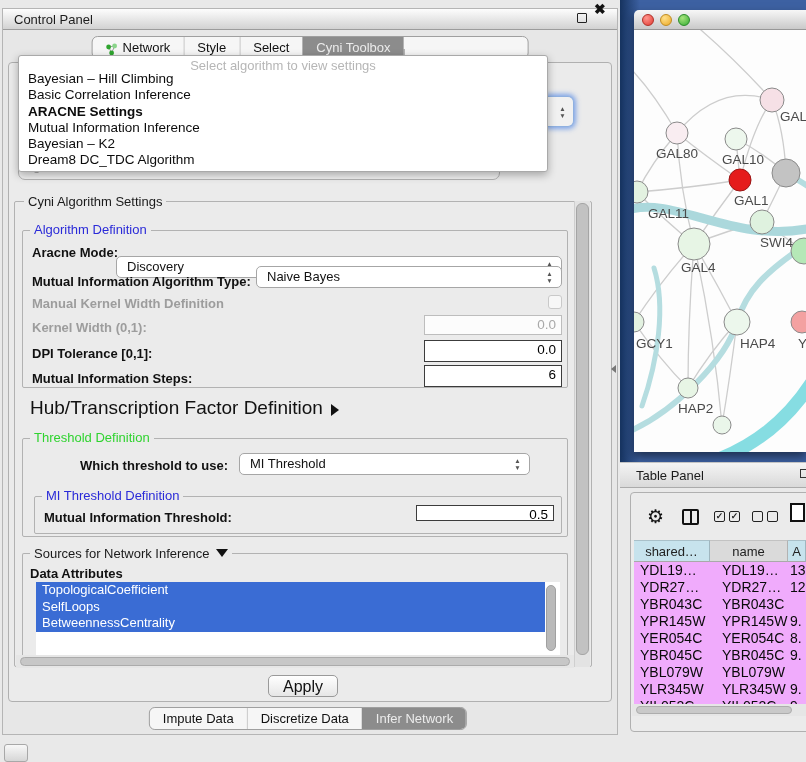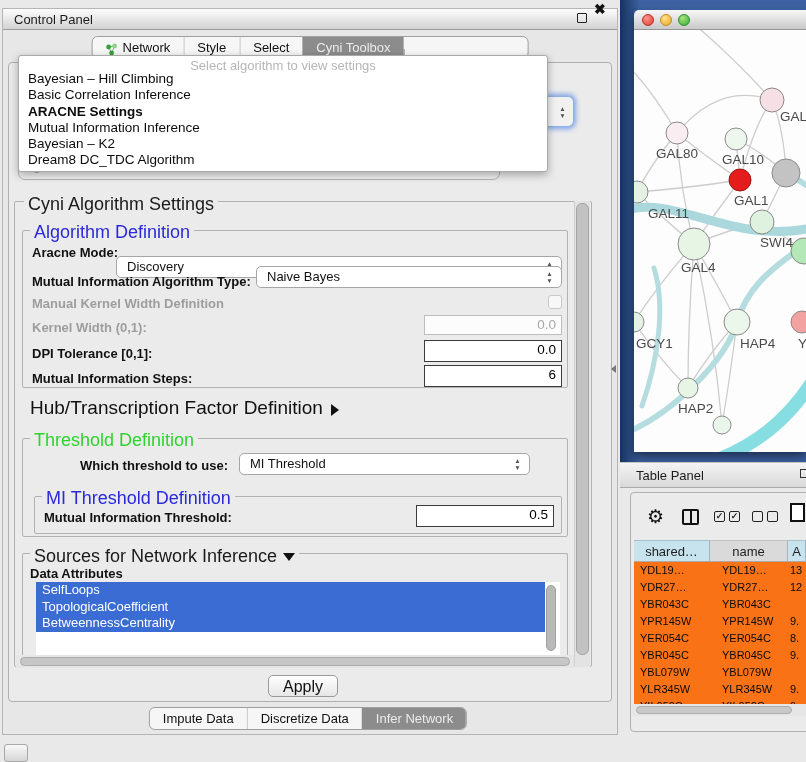--- a/index.html
+++ b/index.html
@@ -27,21 +27,21 @@
   .popup { left:18px; top:55px; width:530px; height:117px; background:#ffffff; border:1px solid #a9a9a9; border-radius:3px; box-shadow:0 3px 8px rgba(0,0,0,0.3); z-index:30; }
   .popup-prompt { text-align:center; color:#b6b6b6; font-size:13px; padding-top:2px; height:15px; }
   .popup-item { font-size:13.5px; color:#0c0c0c; padding-left:9px; height:16.3px; line-height:16.3px; white-space:nowrap; }
   .popup-item.bold { font-weight:bold; }
 
   .combo-fragment { left:548px; top:96px; width:26px; height:31px; background:#f1f1f1; border:1px solid #8fb0e0; border-left:none; border-radius:0 6px 6px 0; box-shadow:0 0 5px 2px rgba(90,140,230,0.75); z-index:10; }
   .gal-combo { left:18px; top:150px; width:482px; height:30px; background:#f0f0f0; border:1px solid #b3b3b3; border-radius:7px; z-index:5; color:#9b9b9b; font-size:13.5px; line-height:30px; padding-left:14px; overflow:hidden; }
 
   
   .group { border:1px solid #b2b2b2; border-radius:2px; background:transparent; }
-  .group-title { position:absolute; background:#ebebeb; padding:0 4px; font-size:18px; z-index:3; white-space:nowrap; }
+  .group-title { position:absolute; background:#ebebeb; padding:0 4px; font-size:13px; z-index:3; white-space:nowrap; }
   .t-black { color:#1a1a1a; } .t-blue { color:#2a2ad8; } .t-green { color:#2fd32f; }
 
   .flabel { position:absolute; font-size:13px; color:#111; white-space:nowrap; }
   .bold { font-weight:bold; }
   .gray { color:#9d9d9d; }
 
   .combo { position:absolute; background:#fff; border:1px solid #a6a6a6; border-radius:5px; font-size:13px; color:#111; line-height:20px; padding-left:10px; }
   .stepper { position:absolute; right:7px; top:3px; width:9px; font-size:6.5px; line-height:7px; color:#555; text-align:center; }
   .field { position:absolute; background:#fff; border:1.6px solid #3c3c3c; font-size:13.5px; text-align:right; padding:1px 5px 0 0; color:#000; }
   .field.disabled { border:1px solid #bdbdbd; color:#a9a9a9; background:#fcfcfc; }
@@ -82,21 +82,21 @@
 
   .gear { left:647px; top:505px; font-size:19px; color:#111; }
   .col-icon { left:682px; top:509px; width:17px; height:16px; border:2px solid #111; border-radius:2px; }
   .col-icon::after { content:""; position:absolute; left:5.5px; top:0; width:2px; height:12px; background:#111; }
   .cb { position:absolute; width:11px; height:11px; border:1.6px solid #222; border-radius:2px; font-size:9px; line-height:9px; text-align:center; color:#222; font-weight:bold; }
   .page-icon { left:790px; top:503px; width:15px; height:19px; border:2px solid #111; background:#fff; }
 
   .tbl-header { left:634px; top:540px; width:172px; height:22px; display:grid; grid-template-columns:76px 78px 1fr; font-size:13px; }
   .th { border-right:1px solid #9fb6bf; border-top:1px solid #a9c0c9; border-bottom:1px solid #a9a9a9; background:#c7e3ed; text-align:center; line-height:21px; color:#222; overflow:hidden; white-space:nowrap; }
   .th.plain { background:#dadada; border-right:1px solid #b2b2b2; border-top:1px solid #c2c2c2; }
-  .tbl-rows { left:634px; top:562px; width:172px; height:142px; background:#f97316; overflow:hidden; font-size:11px; }
+  .tbl-rows { left:634px; top:562px; width:172px; height:142px; background:#f0abfc; overflow:hidden; font-size:14px; }
   .tr { display:grid; grid-template-columns:76px 78px 1fr; height:17px; line-height:17px; }
   .td { white-space:nowrap; overflow:hidden; padding-left:6px; color:#0a0a0a; }
   .td.c2 { padding-left:12px; }
   .td.c3 { padding-left:2px; }
   .tp-hscroll { left:632px; top:704px; width:174px; height:12px; background:#e6e6e6; }
   .tp-hthumb { left:636px; top:706px; width:156px; height:8px; background:#c9c9c9; border:1px solid #adadad; border-radius:4px; }
 </style>
 </head>
 <body>
 
@@ -331,30 +331,30 @@
 
   <div class="flabel bold" style="left:80px; top:458px;">Which threshold to use:</div>
   <div class="combo" style="left:239px; top:453px; width:291px; height:22px;">
     <span>MI Threshold</span>
     <span class="stepper">▲<br>▼</span>
   </div>
 
   <div class="abs group" style="left:34px; top:496px; width:528px; height:38px;"></div>
   <div class="group-title t-blue" style="left:42px; top:488px;">MI Threshold Definition</div>
   <div class="flabel bold" style="left:44px; top:510px;">Mutual Information Threshold:</div>
-  <div class="field" style="left:416px; top:505px; width:138px; height:22px;">0.5</div>
+  <div class="field" style="left:416px; top:505px; width:138px; height:16px;">0.5</div>
 
   <div class="abs group" style="left:22px; top:553px; width:546px; height:111px; border-bottom:none;"></div>
   <div class="group-title t-black" style="left:30px; top:546px;">
     <span>Sources for Network Inference</span><span class="src-arrow"></span>
   </div>
   <div class="flabel bold" style="left:30px; top:566px;">Data Attributes</div>
   <div class="abs attr-list" id="attr-list">
+      <div class="attr-item" style="background: rgb(58, 108, 212);">TopologicalCoefficient</div>
       <div class="attr-item" style="background: rgb(58, 108, 212);">SelfLoops</div>
-      <div class="attr-item" style="background: rgb(58, 108, 212);">TopologicalCoefficient</div>
       <div class="attr-item" style="background: rgb(58, 108, 212);">BetweennessCentrality</div>
     </div>
   <div class="abs list-thumb"></div>
 
   <div class="abs hscroll-track"></div>
   <div class="abs hscroll-thumb"></div>
 
   <div class="abs apply-btn">Apply</div>
 
   <div class="abs tabgroup" id="bottom-tabs" style="top:707px; left:308px;">

